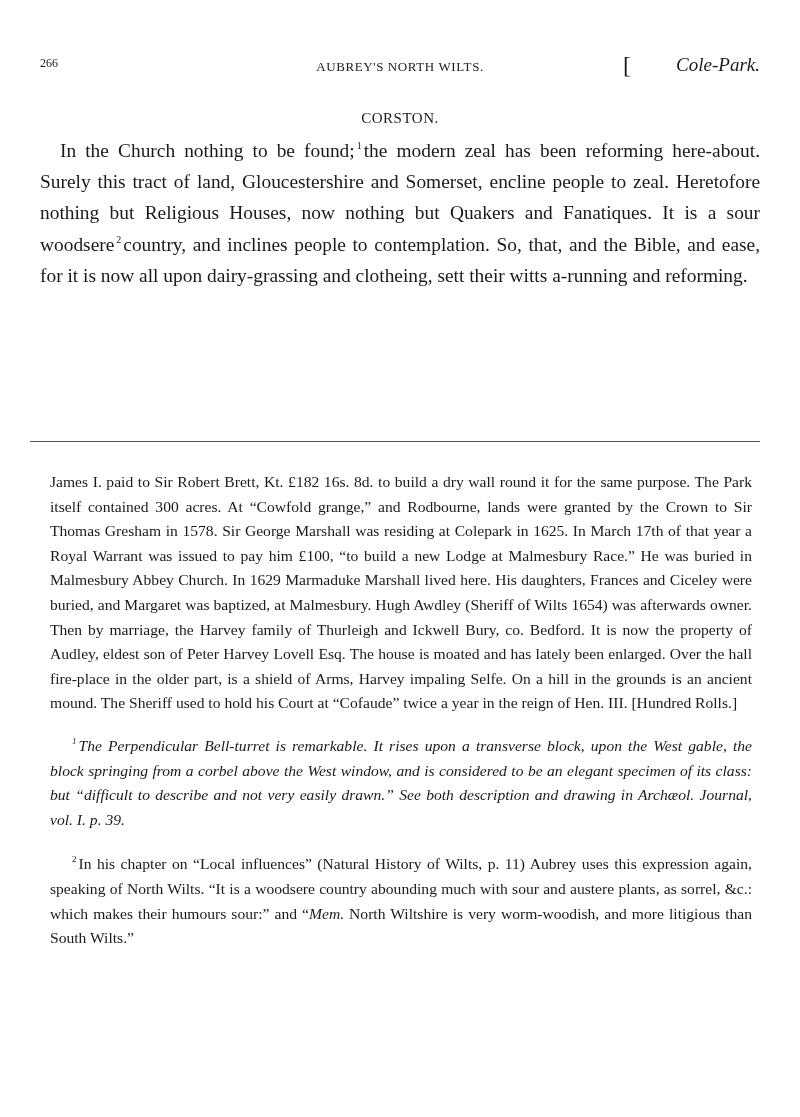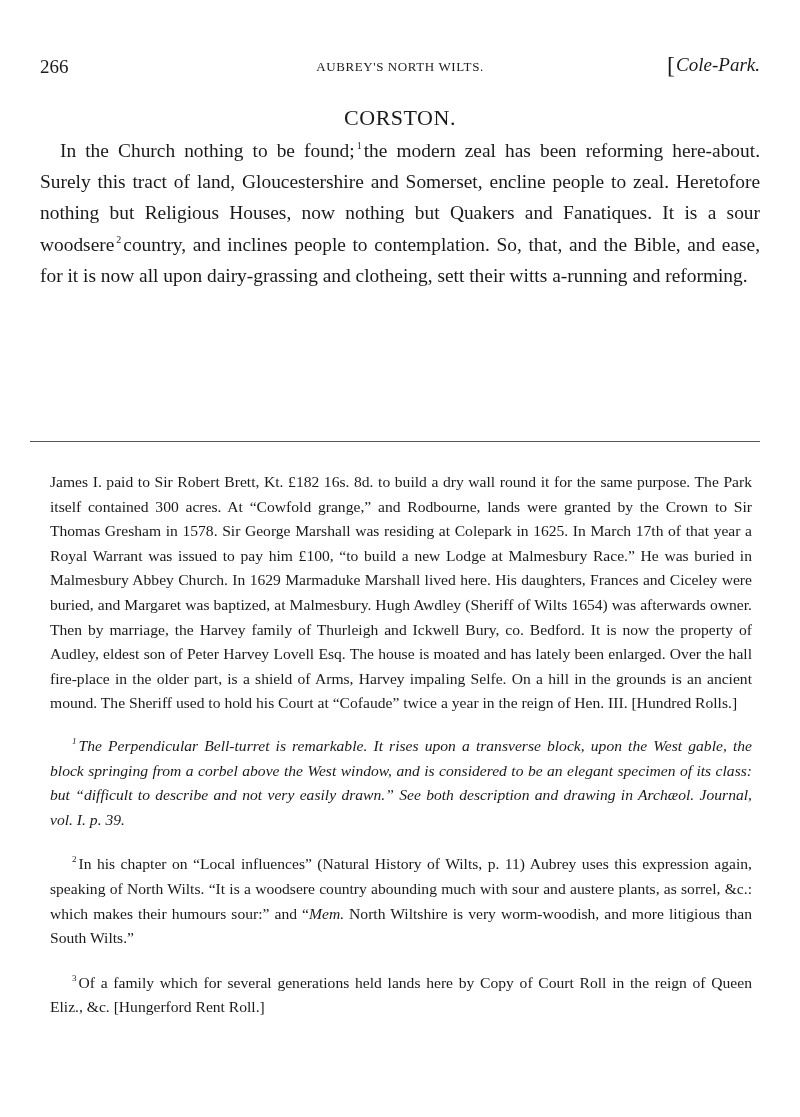--- a/index.html
+++ b/index.html
@@ -6,38 +6,38 @@
   body {
     width: 800px; height: 1117px; position: relative; overflow: hidden;
     font-family: "Liberation Serif", "DejaVu Serif", serif;
     color: #1a1a1a;
   }
   .page { position: absolute; left: 0; top: 0; width: 800px; height: 1117px; }
   .running-head {
     position: absolute; top: 50px; left: 40px; width: 720px; height: 30px;
     font-size: 18px;
   }
-  .page-number { position: absolute; left: 0; top: 6px; font-size: 19px; }
+  .page-number { position: absolute; left: 0; top: 6px; font-size: 12px; }
   .running-title {
     position: absolute; left: 0; right: 0; top: 9px; text-align: center;
     font-size: 12.5px; letter-spacing: 0.6px; font-variant: small-caps; text-transform: lowercase;
   }
   .running-title span { text-transform: uppercase; font-size: 13px; }
   .section-tag { position: absolute; right: 0; top: 2px; font-size: 19px; }
   .section-tag .bracket { font-size: 24px; vertical-align: -2px; margin-right: 1px; }
-  .section-tag .tag-text { font-style: italic; }
+  .section-tag .tag-text { font-style: italic; margin-left: 44px; }
 
   .main-text {
     position: absolute; left: 40px; top: 89px; width: 720px;
     font-size: 19.4px; line-height: 31.2px; text-align: justify;
   }
   .main-text p { margin: 0; }
   .main-text p.indent { text-indent: 20px; }
   .heading {
-    text-align: center; font-size: 22px; letter-spacing: 0.5px;
+    text-align: center; font-size: 15px; letter-spacing: 0.5px;
     margin: 18px 0 6px 0 !important; line-height: 22px;
   }
   sup.fn { font-size: 10px; vertical-align: 8px; line-height: 0; margin: 0 2px; }
 
   .rule {
     position: absolute; left: 30px; top: 441px; width: 730px; height: 0;
     border-top: 1px solid #555;
   }
 
   .notes {
@@ -66,16 +66,15 @@
     <p class="heading">CORSTON.</p>
     <p class="indent"><span>In the Church nothing to be found;</span><sup class="fn">1</sup><span>the modern zeal has been reforming here-about.  Surely this tract of land, Gloucestershire and Somerset, encline people to zeal.  Heretofore nothing but Religious Houses, now nothing but Quakers and Fanatiques.  It is a sour woodsere</span><sup class="fn">2</sup><span>country, and inclines people to contemplation. So, that, and the Bible, and ease, for it is now all upon dairy-grassing and clotheing, sett their witts a-running and reforming.</span></p>
   </div>
 
   <div class="rule"></div>
 
   <div class="notes">
     <p>James I. paid to Sir Robert Brett, Kt. £182 16s. 8d. to build a dry wall round it for the same purpose.  The Park itself contained 300 acres.  At “Cowfold grange,” and Rodbourne, lands were granted by the Crown to Sir Thomas Gresham in 1578.  Sir George Marshall was residing at Colepark in 1625.  In March 17th of that year a Royal Warrant was issued to pay him £100, “to build a new Lodge at Malmesbury Race.”  He was buried in Malmesbury Abbey Church. In 1629 Marmaduke Marshall lived here.  His daughters, Frances and Ciceley were buried, and Margaret was baptized, at Malmesbury.  Hugh Awdley (Sheriff of Wilts 1654) was afterwards owner.  Then by marriage, the Harvey family of Thurleigh and Ickwell Bury, co. Bedford.  It is now the property of Audley, eldest son of Peter Harvey Lovell Esq.  The house is moated and has lately been enlarged.  Over the hall fire-place in the older part, is a shield of Arms, Harvey impaling Selfe.  On a hill in the grounds is an ancient mound.  The Sheriff used to hold his Court at “Cofaude” twice a year in the reign of Hen. III.  [Hundred Rolls.]</p>
     <p class="fnote gap1"><sup class="fn">1</sup><span>The Perpendicular Bell-turret is remarkable.  It rises upon a transverse block, upon the West gable, the block springing from a corbel above the West window, and is considered to be an elegant specimen of its class: but “difficult to describe and not very easily drawn.”  See both description and drawing in Archæol. Journal, vol. I. p. 39.</span></p>
     <p class="fnote gap2"><sup class="fn">2</sup><span>In his chapter on “Local influences” (Natural History of Wilts, p. 11) Aubrey uses this expression again, speaking of North Wilts.  “It is a woodsere country abounding much with sour and austere plants, as sorrel, &amp;c.: which makes their humours sour:” and “</span><em>Mem.</em><span>  North Wiltshire is very worm-woodish, and more litigious than South Wilts.”</span></p>
-    <p class="fnote gap2"><sup class="fn">3</sup><span>Of a family which for several generations held lands here by Copy of Court Roll in the reign of Queen Eliz., &amp;c.  [Hungerford Rent Roll.]</span></p>
   </div>
 
 </div>
 
 </body></html>

